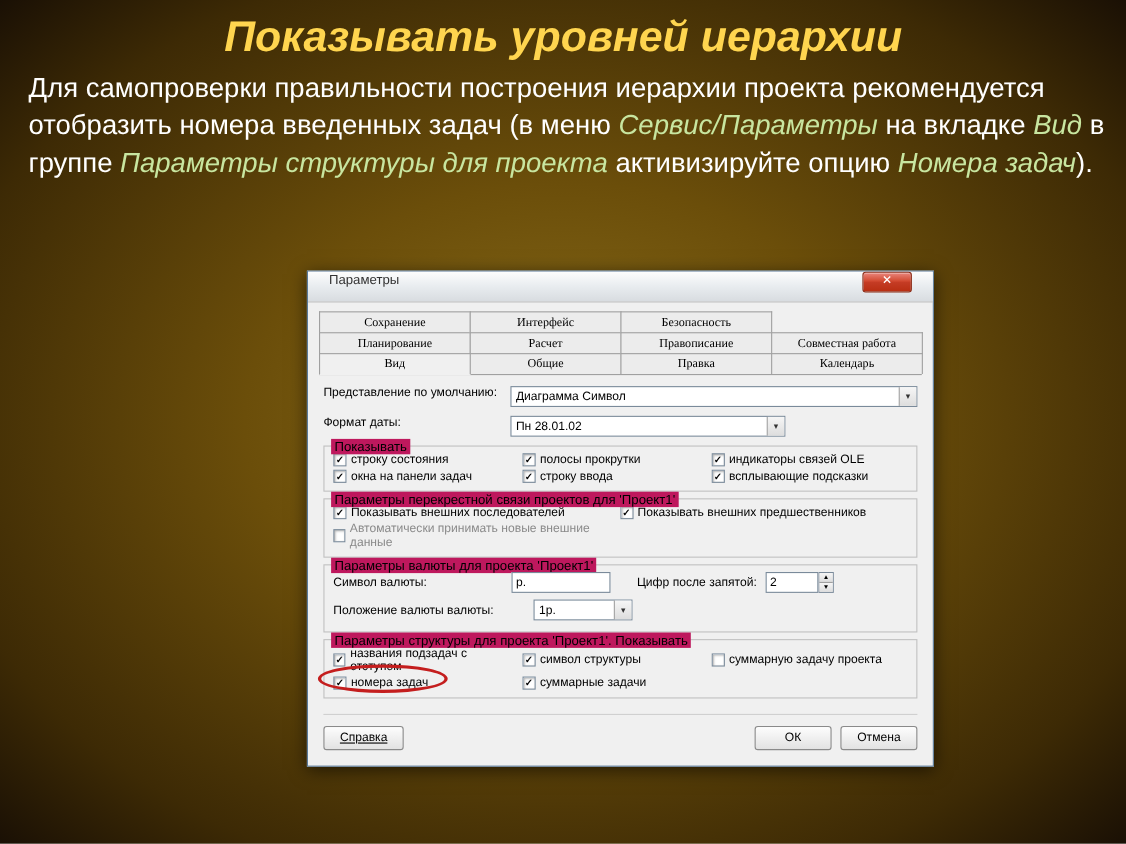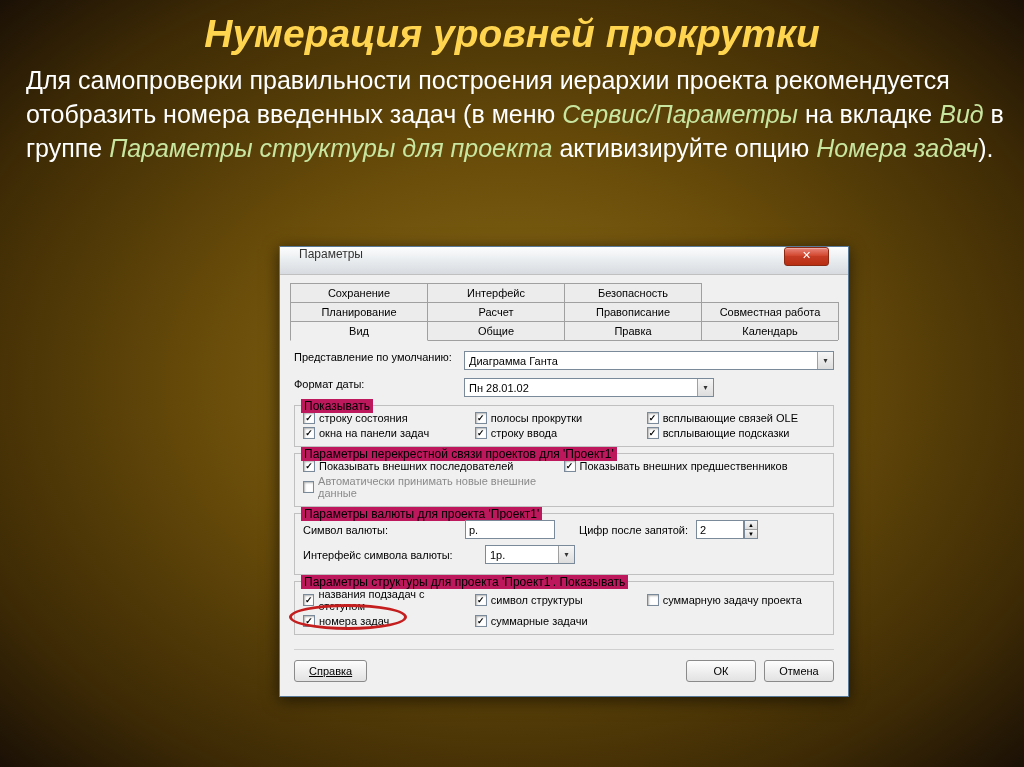--- a/index.html
+++ b/index.html
@@ -62,20 +62,21 @@
 .tab-row { display: flex; width: 100%; }
 .tab {
   flex: 1;
   padding: 3px 6px;
   text-align: center;
   border: 1px solid #a0a0a0;
   border-bottom: none;
   background: #ececec;
   margin-right: -1px;
   cursor: pointer;
+  font-family: Liberation Serif, serif;
 }
 .tab.active {
   background: #f0f0f0;
   border-bottom: 1px solid #f0f0f0;
   margin-bottom: -1px;
   z-index: 1;
   position: relative;
 }
 .content { padding: 10px 4px 4px; }
 .field-row {
@@ -175,21 +176,21 @@
   display: flex; align-items: center;
   cursor: pointer;
   min-width: 70px;
   justify-content: center;
 }
 .btn-spacer { flex: 1; }
 </style>
 </head>
 <body>
 
-<div class="slide-title">Нумерация уровней прокрутки</div>
+<div class="slide-title">Показывать уровней иерархии</div>
 <div class="slide-text">
   <span>Для самопроверки правильности построения иерархии проекта рекомендуется отобразить номера введенных задач (в меню </span><span class="italic-green">Сервис/Параметры</span><span> на вкладке </span><span class="italic-green">Вид</span><span> в группе </span><span class="italic-green">Параметры структуры для проекта</span><span> активизируйте опцию </span><span class="italic-green">Номера задач</span><span>).</span>
 </div>
 
 <div class="dialog">
   <div class="titlebar">
     <span class="titlebar-text">Параметры</span>
     <div class="close-btn">✕</div>
   </div>
   <div class="dialog-body">
@@ -211,21 +212,21 @@
         <div class="tab">Общие</div>
         <div class="tab">Правка</div>
         <div class="tab">Календарь</div>
       </div>
     </div>
 
     <div class="content">
       <div class="field-row">
         <span class="field-label">Представление по умолчанию:</span>
         <div class="dropdown">
-          <span>Диаграмма Ганта</span>
+          <span>Диаграмма Символ</span>
           <div class="drop-arrow"></div>
         </div>
       </div>
       <div class="field-row">
         <span class="field-label">Формат даты:</span>
         <div class="dropdown narrow">
           <span>Пн 28.01.02</span>
           <div class="drop-arrow"></div>
         </div>
       </div>
@@ -236,21 +237,21 @@
             <div class="check-item w33">
               <div class="checkbox checked"></div>
               <span>строку состояния</span>
             </div>
             <div class="check-item w33">
               <div class="checkbox checked"></div>
               <span>полосы прокрутки</span>
             </div>
             <div class="check-item w33">
               <div class="checkbox checked"></div>
-              <span>всплывающие связей OLE</span>
+              <span>индикаторы связей OLE</span>
             </div>
             <div class="check-item w33">
               <div class="checkbox checked"></div>
               <span>окна на панели задач</span>
             </div>
             <div class="check-item w33">
               <div class="checkbox checked"></div>
               <span>строку ввода</span>
             </div>
             <div class="check-item w33">
@@ -288,21 +289,21 @@
           <span class="after-lbl">Цифр после запятой:</span>
           <div class="mini-input">
               <span>2</span>
             </div>
           <div class="spinner">
               <div>▲</div>
               <div>▼</div>
             </div>
         </div>
         <div class="inline-field">
-          <span class="lbl" style="width:170px">Интерфейс символа валюты:</span>
+          <span class="lbl" style="width:170px">Положение валюты валюты:</span>
           <div class="dropdown" style="flex:0 0 90px">
             <span>1р.</span>
             <div class="drop-arrow"></div>
           </div>
         </div>
       </div>
 
       <div class="group" style="position:relative">
         <div class="group-title">Параметры структуры для проекта 'Проект1'. Показывать</div>
         <div class="check-grid" id="grid-outline">

